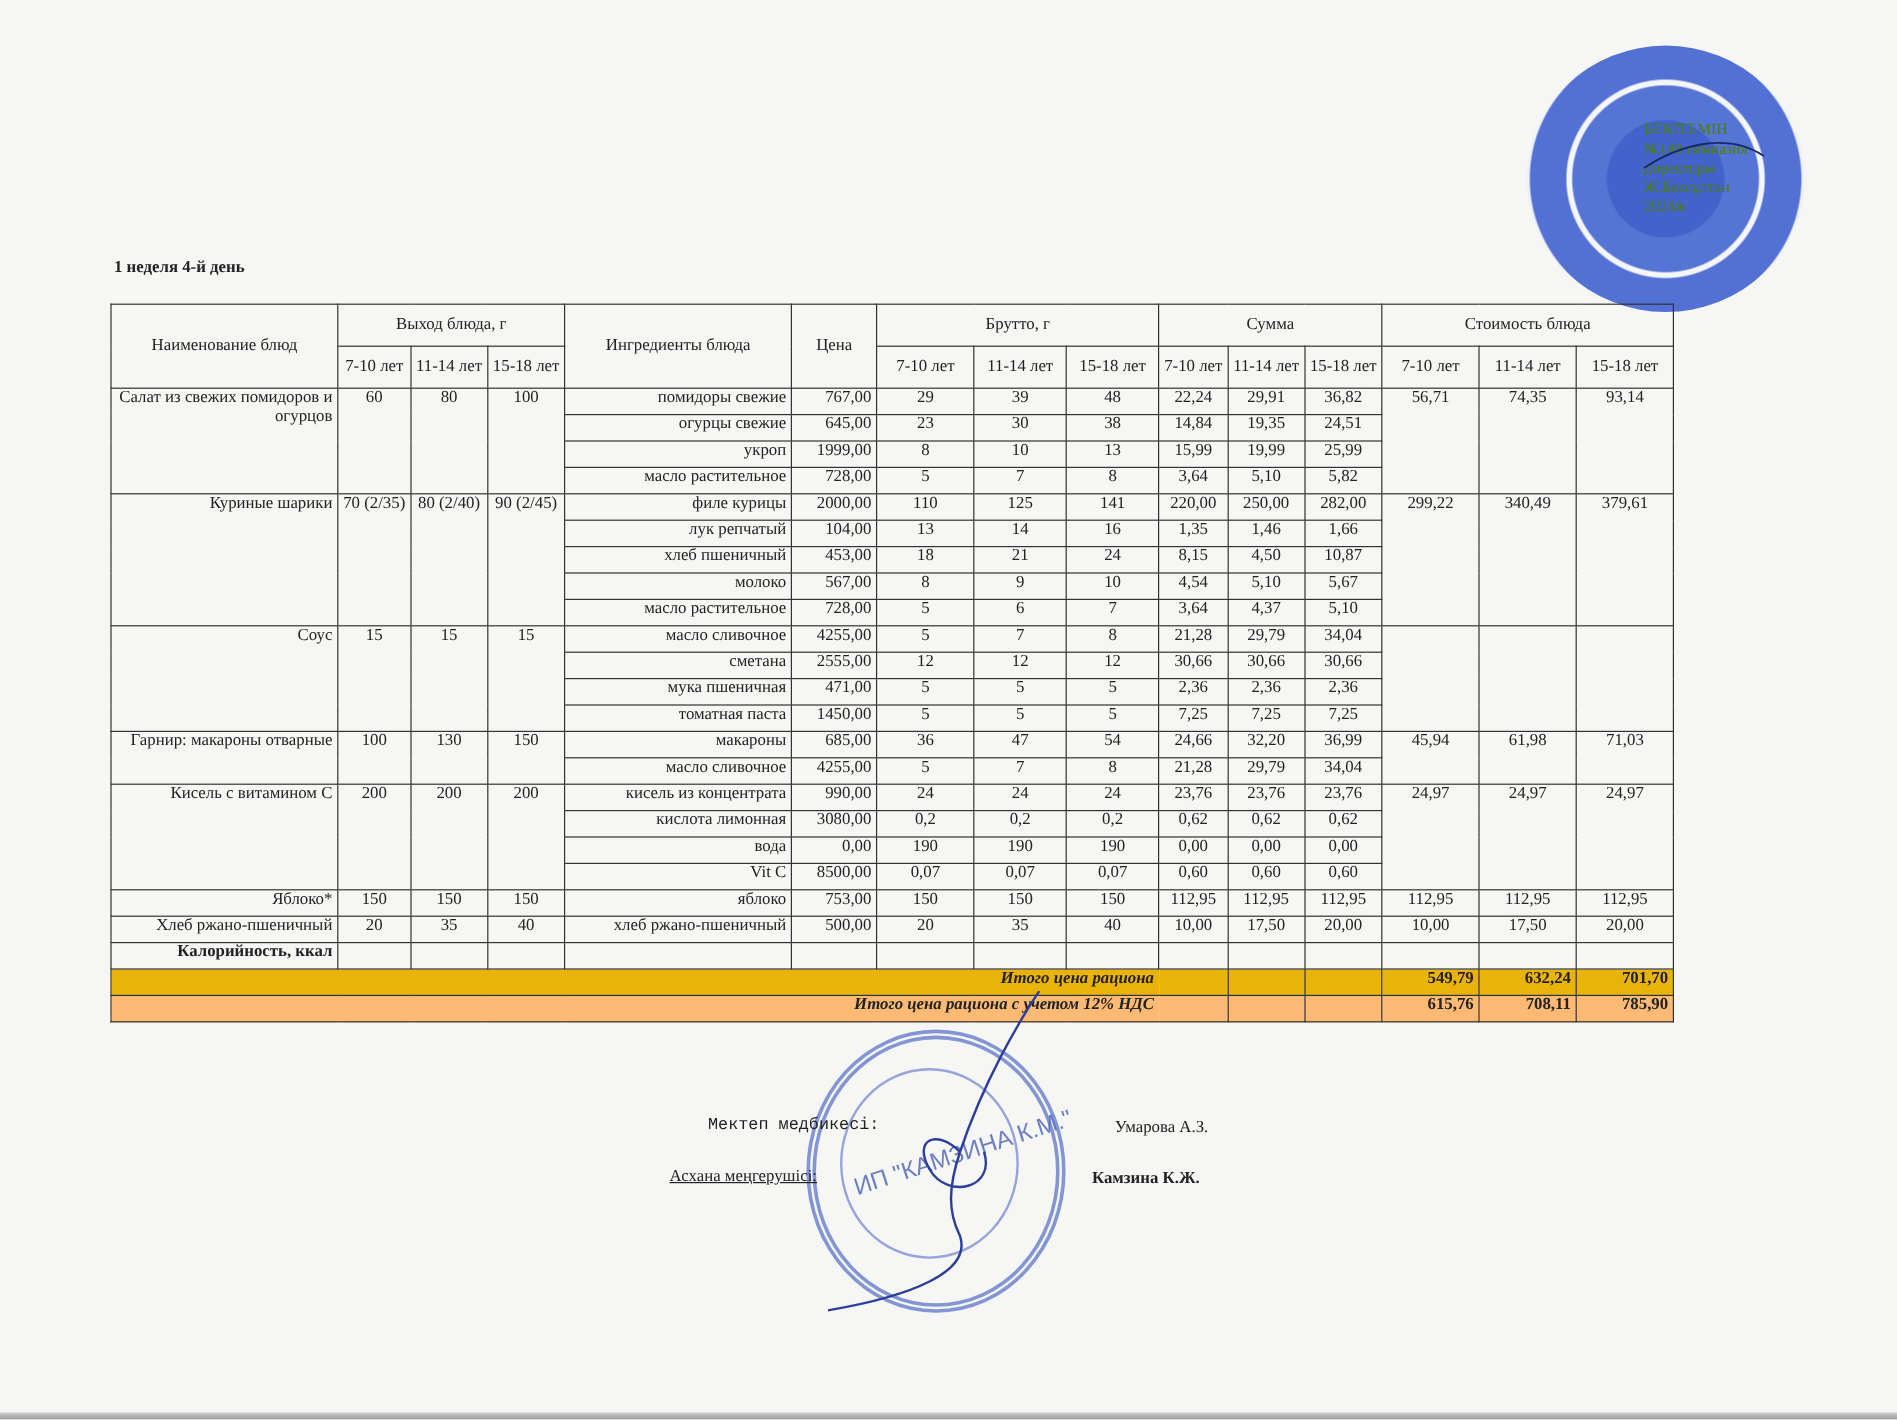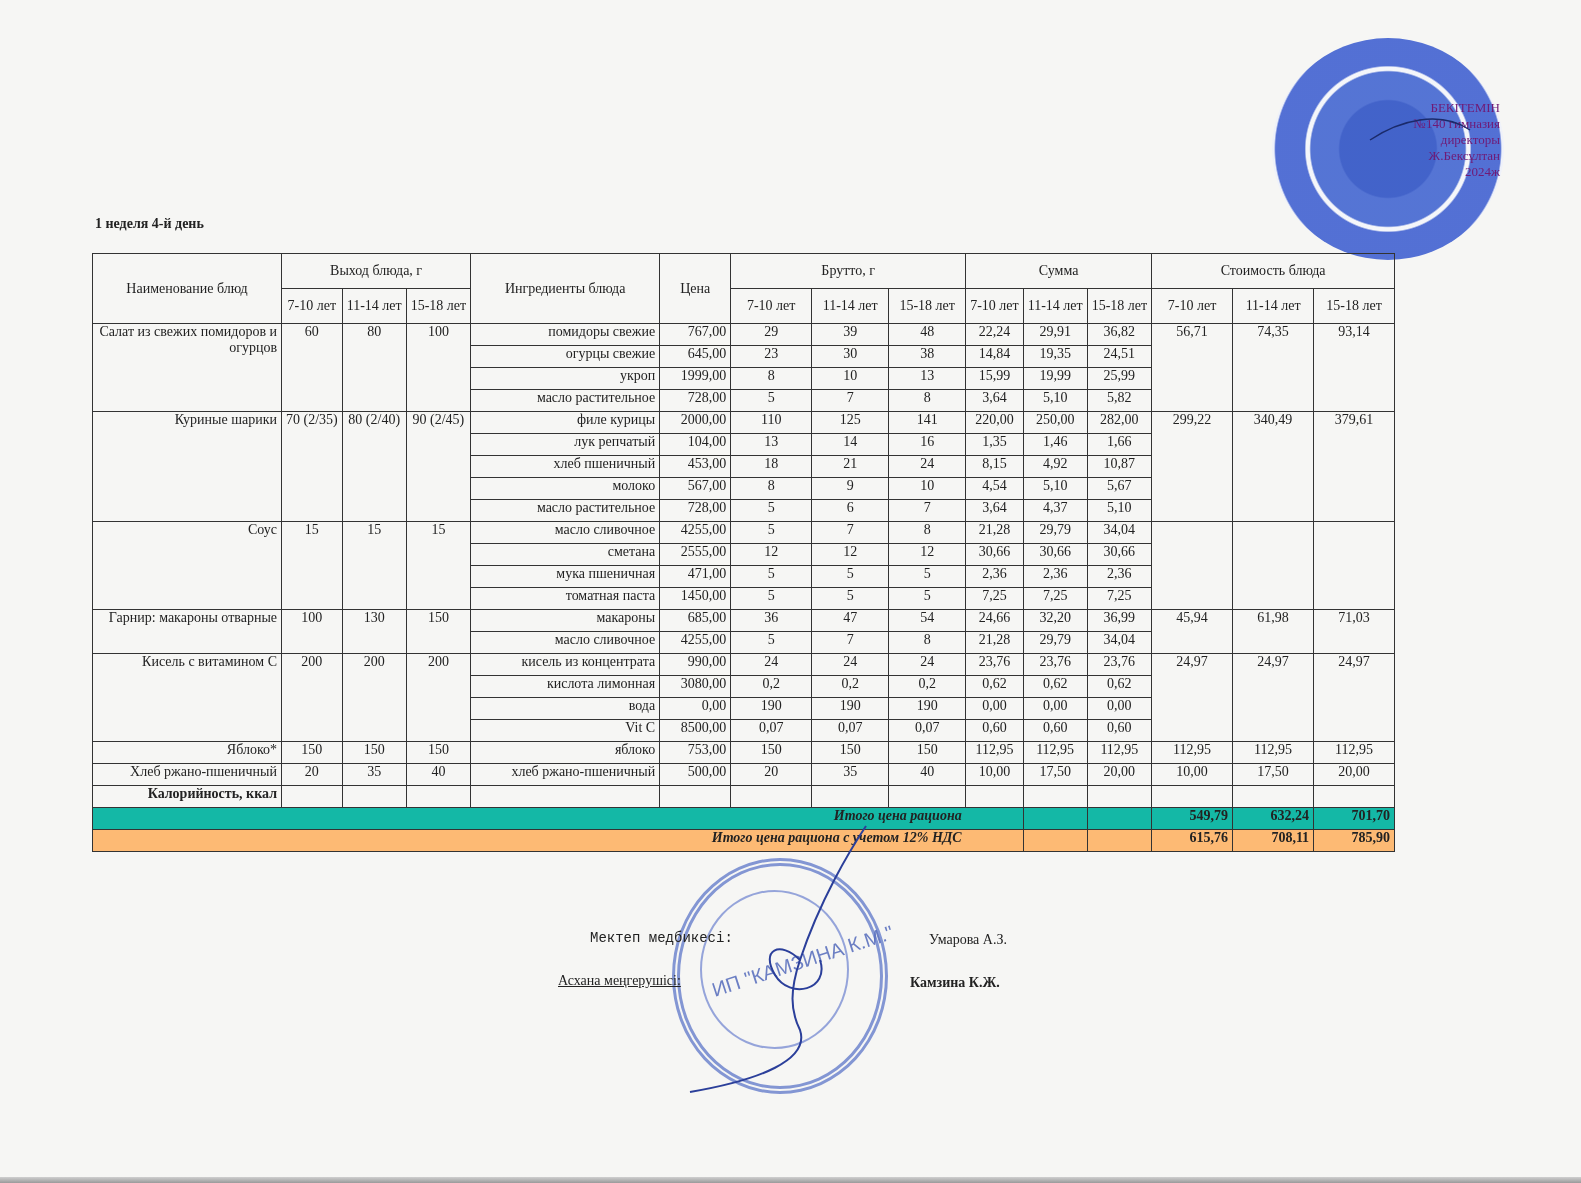--- a/index.html
+++ b/index.html
@@ -14,21 +14,21 @@
     background: linear-gradient(#cfcfcf, #9a9a9a);
   }
   .stamp-top {
     position: absolute; left: 1272px; top: 38px; width: 232px; height: 222px;
     border-radius: 50%;
     background: radial-gradient(circle, #2a4fc4 0 30%, #3f63d0 31% 48%, #f4f6fb 49% 51%, #3d5ed0 52% 70%, #eef1fa 71% 73%, #2d52c8 74% 100%);
     opacity: 0.88;
   }
   .stamp-top-text {
     position: absolute; left: 1370px; top: 100px; width: 130px;
-    font-size: 13px; line-height: 16px; color: #701a75; text-align: right;
+    font-size: 13px; line-height: 16px; color: #4d7c0f; 
   }
   .day-title {
     position: absolute; left: 95px; top: 216px;
     font-size: 14px; font-weight: bold;
   }
   table.menu {
     position: absolute; left: 92px; top: 253px;
     border-collapse: collapse; font-size: 14px; background: transparent;
   }
   table.menu td, table.menu th {
@@ -36,21 +36,21 @@
     white-space: nowrap;
   }
   table.menu th { font-weight: normal; vertical-align: middle; text-align: center; height: 34px; }
   .c { text-align: center; }
   .r { text-align: right; }
   .l { text-align: right; }
   .dish { white-space: normal !important; width: 180px; }
   .bold { font-weight: bold; }
   .ital { font-style: italic; font-weight: bold; }
   .shade { background: #fdba74; }
-  .shade-lt { background: #14b8a6; margin-left: 37px; }
+  .shade-lt { background: #eab308; margin-left: 37px; }
   .sig-label { position: absolute; font-size: 14px; }
   .stamp-bottom {
     position: absolute; left: 672px; top: 858px; width: 200px; height: 220px;
     border-radius: 50%; border: 8px double #5d76c9; opacity: 0.75;
   }
   .stamp-bottom-inner {
     position: absolute; left: 700px; top: 890px; width: 145px; height: 155px;
     border-radius: 50%; border: 2px solid #6c82cf; opacity: 0.7;
   }
   .stamp-bottom-text {
@@ -173,21 +173,21 @@
         <td class="c">1,46</td>
         <td class="c">1,66</td>
       </tr>
       <tr>
         <td class="l">хлеб пшеничный</td>
         <td class="r">453,00</td>
         <td class="c">18</td>
         <td class="c">21</td>
         <td class="c">24</td>
         <td class="c">8,15</td>
-        <td class="c">4,92</td>
+        <td class="c">4,50</td>
         <td class="c">10,87</td>
       </tr>
       <tr>
         <td class="l">молоко</td>
         <td class="r">567,00</td>
         <td class="c">8</td>
         <td class="c">9</td>
         <td class="c">10</td>
         <td class="c">4,54</td>
         <td class="c">5,10</td>

